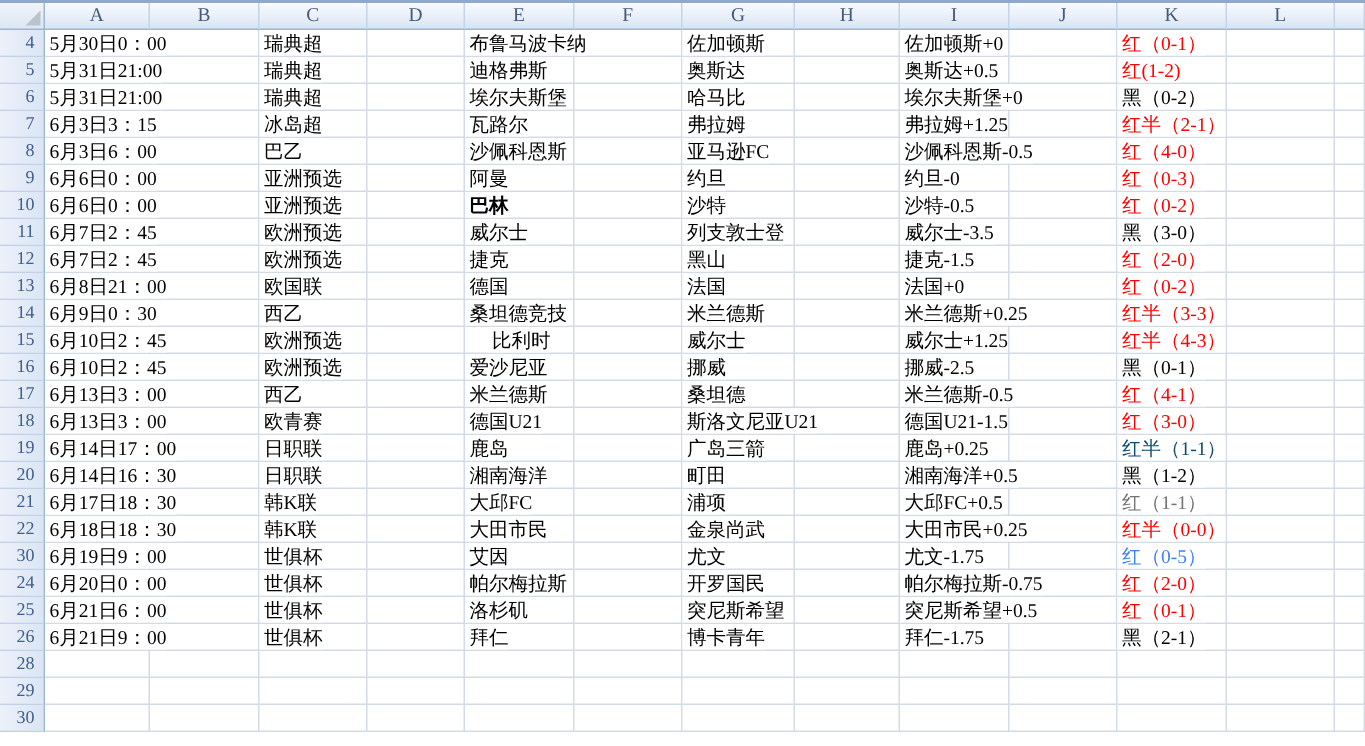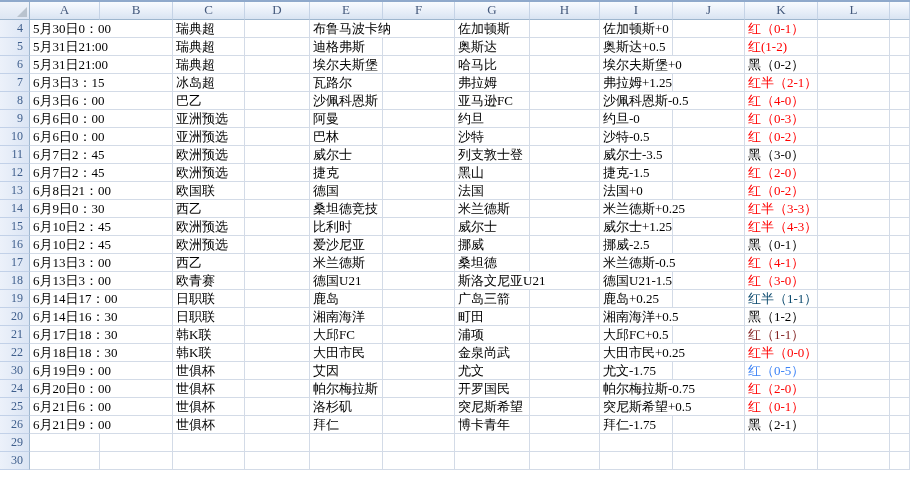--- a/index.html
+++ b/index.html
@@ -148,21 +148,21 @@
         <div class="cell" style="width: 73px;"><span class="txt" style="color: rgb(255, 0, 0);">红（0-3）</span></div>
         <div class="cell" style="width: 72px;"></div>
         <div class="cell" style="width: 20px;"></div>
       </div>
       <div class="row">
         <div class="gut">10</div>
         <div class="cell" style="width: 70px;"><span class="txt">6月6日0：00</span></div>
         <div class="cell" style="width: 73px;"></div>
         <div class="cell" style="width: 72px;"><span class="txt">亚洲预选</span></div>
         <div class="cell" style="width: 65px;"></div>
-        <div class="cell" style="width: 73px;"><span class="txt">巴林</span></div>
+        <div class="cell" style="width: 73px; font-weight: bold;"><span class="txt">巴林</span></div>
         <div class="cell" style="width: 72px;"></div>
         <div class="cell" style="width: 75px;"><span class="txt">沙特</span></div>
         <div class="cell" style="width: 70px;"></div>
         <div class="cell" style="width: 73px;"><span class="txt">沙特-0.5</span></div>
         <div class="cell" style="width: 72px;"></div>
         <div class="cell" style="width: 73px;"><span class="txt" style="color: rgb(255, 0, 0);">红（0-2）</span></div>
         <div class="cell" style="width: 72px;"></div>
         <div class="cell" style="width: 20px;"></div>
       </div>
       <div class="row">
@@ -228,21 +228,21 @@
         <div class="cell" style="width: 73px;"><span class="txt" style="color: rgb(255, 0, 0);">红半（3-3）</span></div>
         <div class="cell" style="width: 72px;"></div>
         <div class="cell" style="width: 20px;"></div>
       </div>
       <div class="row">
         <div class="gut">15</div>
         <div class="cell" style="width: 70px;"><span class="txt">6月10日2：45</span></div>
         <div class="cell" style="width: 73px;"></div>
         <div class="cell" style="width: 72px;"><span class="txt">欧洲预选</span></div>
         <div class="cell" style="width: 65px;"></div>
-        <div class="cell" style="width: 73px;"><span class="txt">比利时</span></div>
+        <div class="cell" style="width: 73px; text-align: center;"><span class="txt">比利时</span></div>
         <div class="cell" style="width: 72px;"></div>
         <div class="cell" style="width: 75px;"><span class="txt">威尔士</span></div>
         <div class="cell" style="width: 70px;"></div>
         <div class="cell" style="width: 73px;"><span class="txt">威尔士+1.25</span></div>
         <div class="cell" style="width: 72px;"></div>
         <div class="cell" style="width: 73px;"><span class="txt" style="color: rgb(255, 0, 0);">红半（4-3）</span></div>
         <div class="cell" style="width: 72px;"></div>
         <div class="cell" style="width: 20px;"></div>
       </div>
       <div class="row">
@@ -330,21 +330,21 @@
         <div class="cell" style="width: 70px;"><span class="txt">6月17日18：30</span></div>
         <div class="cell" style="width: 73px;"></div>
         <div class="cell" style="width: 72px;"><span class="txt">韩K联</span></div>
         <div class="cell" style="width: 65px;"></div>
         <div class="cell" style="width: 73px;"><span class="txt">大邱FC</span></div>
         <div class="cell" style="width: 72px;"></div>
         <div class="cell" style="width: 75px;"><span class="txt">浦项</span></div>
         <div class="cell" style="width: 70px;"></div>
         <div class="cell" style="width: 73px;"><span class="txt">大邱FC+0.5</span></div>
         <div class="cell" style="width: 72px;"></div>
-        <div class="cell" style="width: 73px;"><span class="txt" style="color: #7f1d1d;">红（1-1）</span></div>
+        <div class="cell" style="width: 73px;"><span class="txt" style="color: #737373;">红（1-1）</span></div>
         <div class="cell" style="width: 72px;"></div>
         <div class="cell" style="width: 20px;"></div>
       </div>
       <div class="row">
         <div class="gut">22</div>
         <div class="cell" style="width: 70px;"><span class="txt">6月18日18：30</span></div>
         <div class="cell" style="width: 73px;"></div>
         <div class="cell" style="width: 72px;"><span class="txt">韩K联</span></div>
         <div class="cell" style="width: 65px;"></div>
         <div class="cell" style="width: 73px;"><span class="txt">大田市民</span></div>
@@ -411,20 +411,36 @@
         <div class="cell" style="width: 73px;"></div>
         <div class="cell" style="width: 72px;"><span class="txt">世俱杯</span></div>
         <div class="cell" style="width: 65px;"></div>
         <div class="cell" style="width: 73px;"><span class="txt">拜仁</span></div>
         <div class="cell" style="width: 72px;"></div>
         <div class="cell" style="width: 75px;"><span class="txt">博卡青年</span></div>
         <div class="cell" style="width: 70px;"></div>
         <div class="cell" style="width: 73px;"><span class="txt">拜仁-1.75</span></div>
         <div class="cell" style="width: 72px;"></div>
         <div class="cell" style="width: 73px;"><span class="txt" style="color: rgb(0, 0, 0);">黑（2-1）</span></div>
+        <div class="cell" style="width: 72px;"></div>
+        <div class="cell" style="width: 20px;"></div>
+      </div>
+      <div class="row">
+        <div class="gut">28</div>
+        <div class="cell" style="width: 70px;"></div>
+        <div class="cell" style="width: 73px;"></div>
+        <div class="cell" style="width: 72px;"></div>
+        <div class="cell" style="width: 65px;"></div>
+        <div class="cell" style="width: 73px;"></div>
+        <div class="cell" style="width: 72px;"></div>
+        <div class="cell" style="width: 75px;"></div>
+        <div class="cell" style="width: 70px;"></div>
+        <div class="cell" style="width: 73px;"></div>
+        <div class="cell" style="width: 72px;"></div>
+        <div class="cell" style="width: 73px;"></div>
         <div class="cell" style="width: 72px;"></div>
         <div class="cell" style="width: 20px;"></div>
       </div>
       <div class="row">
         <div class="gut">29</div>
         <div class="cell" style="width: 70px;"></div>
         <div class="cell" style="width: 73px;"></div>
         <div class="cell" style="width: 72px;"></div>
         <div class="cell" style="width: 65px;"></div>
         <div class="cell" style="width: 73px;"></div>

